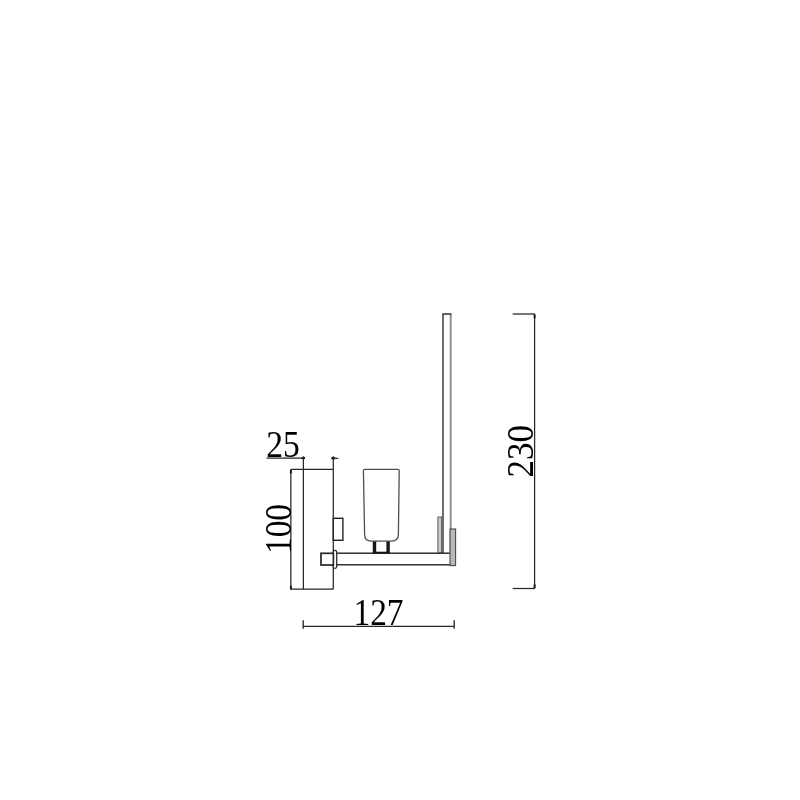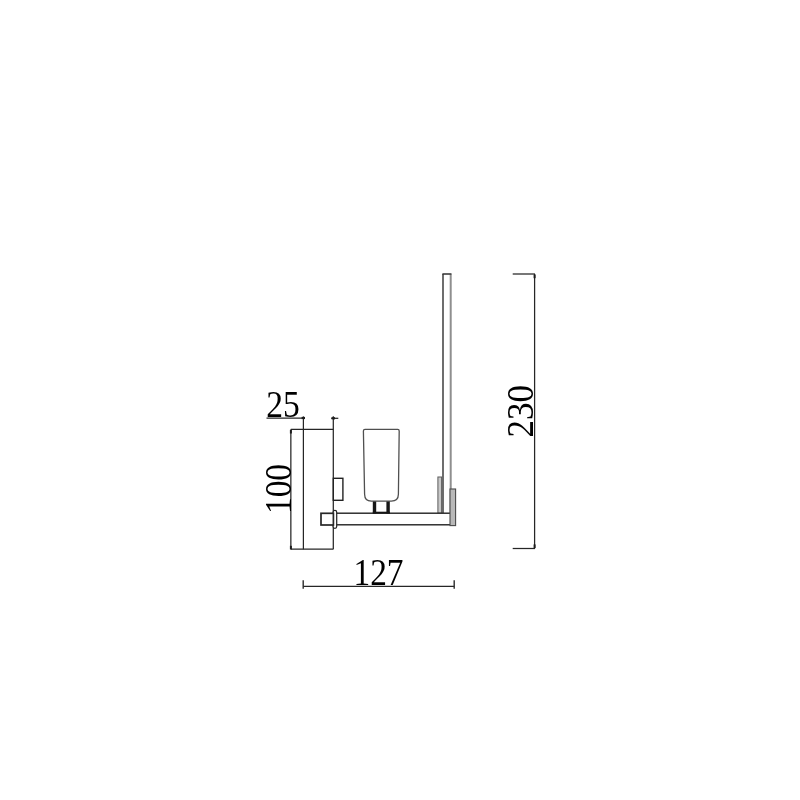--- a/index.html
+++ b/index.html
@@ -1,16 +1,16 @@
 <!DOCTYPE html>
 <html><head>
 <meta charset="utf-8">
 <style>
   html,body{margin:0;padding:0;background:#ffffff;}
-  .page{width:800px;height:704px;position:relative;background:#0369a1;overflow:hidden;}
+  .page{width:800px;height:704px;position:relative;background:#0369a1;overflow:hidden;margin-top:40px;}
   text{font-family:"Liberation Serif", serif;fill:#000000;}
 </style>
 </head>
 <body>
 <div class="page">
 <svg width="800" height="800" viewBox="0 0 800 800" xmlns="http://www.w3.org/2000/svg">
 
   <rect x="0" y="0" width="800" height="800" fill="#ffffff"></rect>
 
   <line x1="443.0" y1="274.0" x2="443.0" y2="513.2" stroke="#1f1f1f" stroke-width="1.3"></line>

